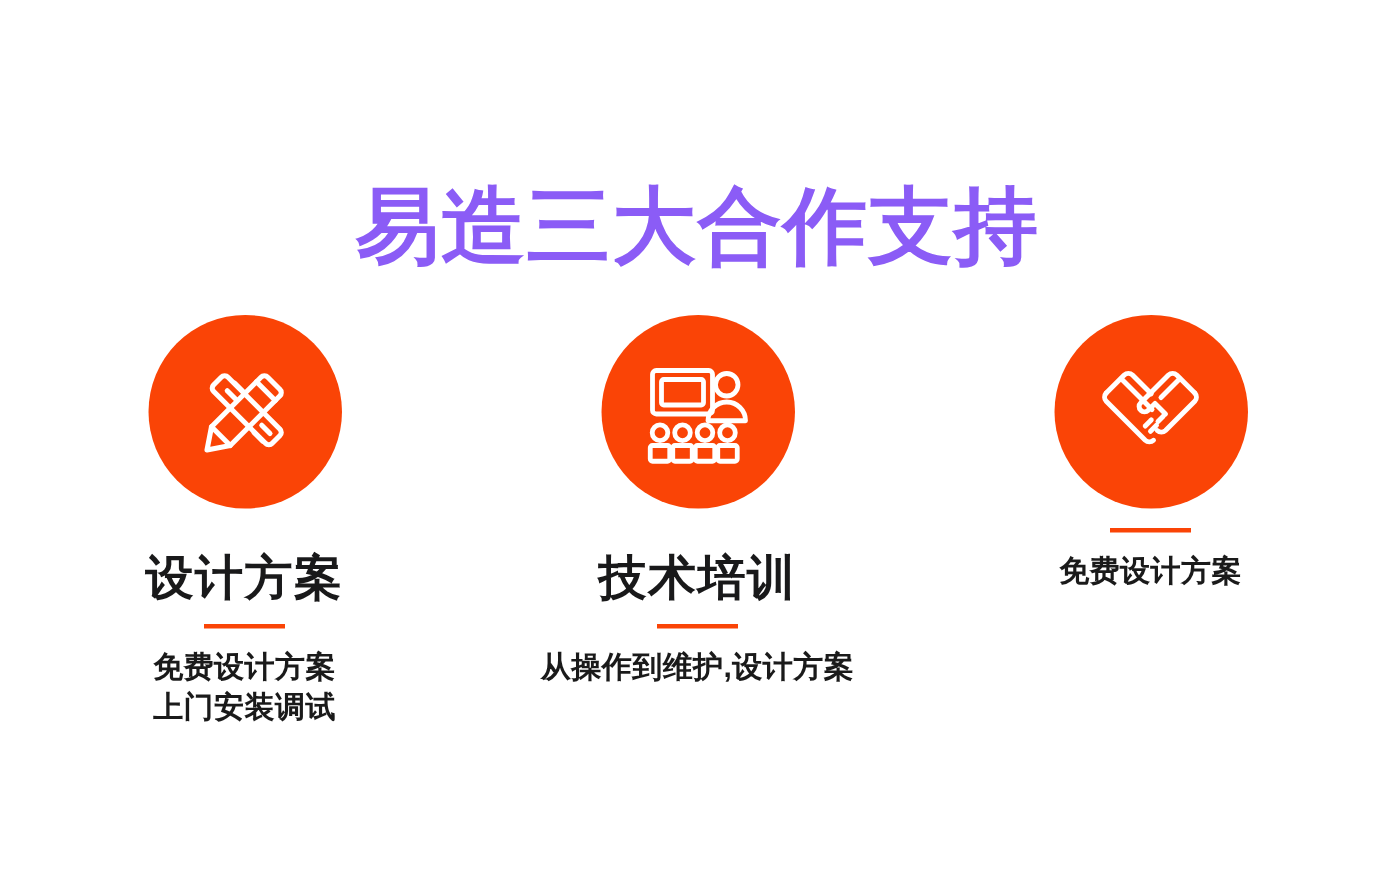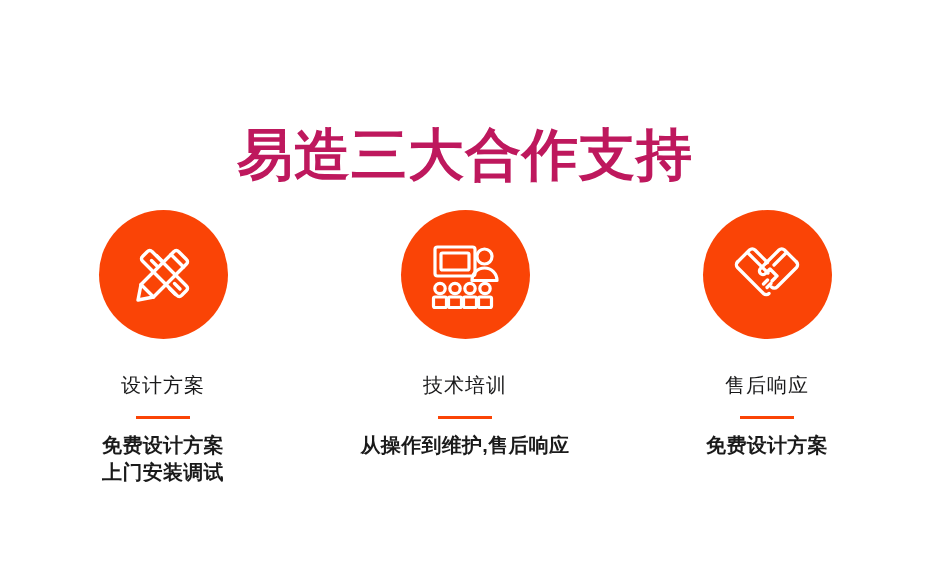--- a/index.html
+++ b/index.html
@@ -29,22 +29,23 @@
     left: 0;
     width: 930px;
     text-align: center;
   }
   .main-title {
     display: inline-block;
     font-size: 56px;
     line-height: 62px;
     font-weight: 700;
     letter-spacing: 1px;
-    color: #be185d;
+    color: #8b5cf6;
     white-space: nowrap;
+    font-family: Liberation Mono, monospace;
   }
 
   
   .cards {
     position: absolute;
     top: 210px;
     left: 0;
     width: 930px;
     display: flex;
     flex-direction: row;
@@ -69,23 +70,23 @@
     justify-content: center;
     flex: none;
   }
   .icon-circle svg {
     display: block;
   }
 
   
   .card-title {
     margin-top: 28px;
-    font-size: 20px;
+    font-size: 32px;
     line-height: 36px;
-    font-weight: 400;
+    font-weight: 700;
     color: #19191a;
     letter-spacing: 1px;
     white-space: nowrap;
   }
 
   .divider {
     margin-top: 13px;
     width: 54px;
     height: 3px;
     background: #FA4406;
@@ -161,21 +162,21 @@
             <rect x="7.5" y="61" width="13" height="10.5" rx="1.5"></rect>
             <rect x="22.5" y="61" width="13" height="10.5" rx="1.5"></rect>
             <rect x="37.5" y="61" width="13" height="10.5" rx="1.5"></rect>
             <rect x="52.5" y="61" width="13" height="10.5" rx="1.5"></rect>
           </svg>
         </span>
       </div>
       <div class="card-title">技术培训</div>
       <div class="divider"></div>
       <div class="card-desc">
-        <span class="line">从操作到维护,售后响应</span>
+        <span class="line">从操作到维护,设计方案</span>
       </div>
     </div>
 
     <div class="card">
       <div class="icon-circle">
         <span>
           <svg width="80" height="80" viewBox="0 0 80 80" fill="none" stroke="#ffffff" stroke-width="3.3" stroke-linecap="round" stroke-linejoin="round">
 
             <path d="M10.5 27 L22.5 15 A4 4 0 0 1 28 15 L40.5 27.5"></path>
 
@@ -187,21 +188,20 @@
             <path d="M59.5 17.5 L47 30"></path>
 
             <path d="M39 28 L33.5 33.5 A3.4 3.4 0 0 0 33.5 38.5 A3.4 3.4 0 0 0 38.5 38.5 L43 34 L50 41"></path>
 
             <path d="M40 52.5 L44 48.5"></path>
             <path d="M36.5 49 L40.5 45"></path>
             <path d="M45 46 L48.5 42.5"></path>
           </svg>
         </span>
       </div>
-      <div class="card-title">售后响应</div>
       <div class="divider"></div>
       <div class="card-desc">
         <span class="line">免费设计方案</span>
       </div>
     </div>
 
   </div>
 </div>
 
 </body></html>

